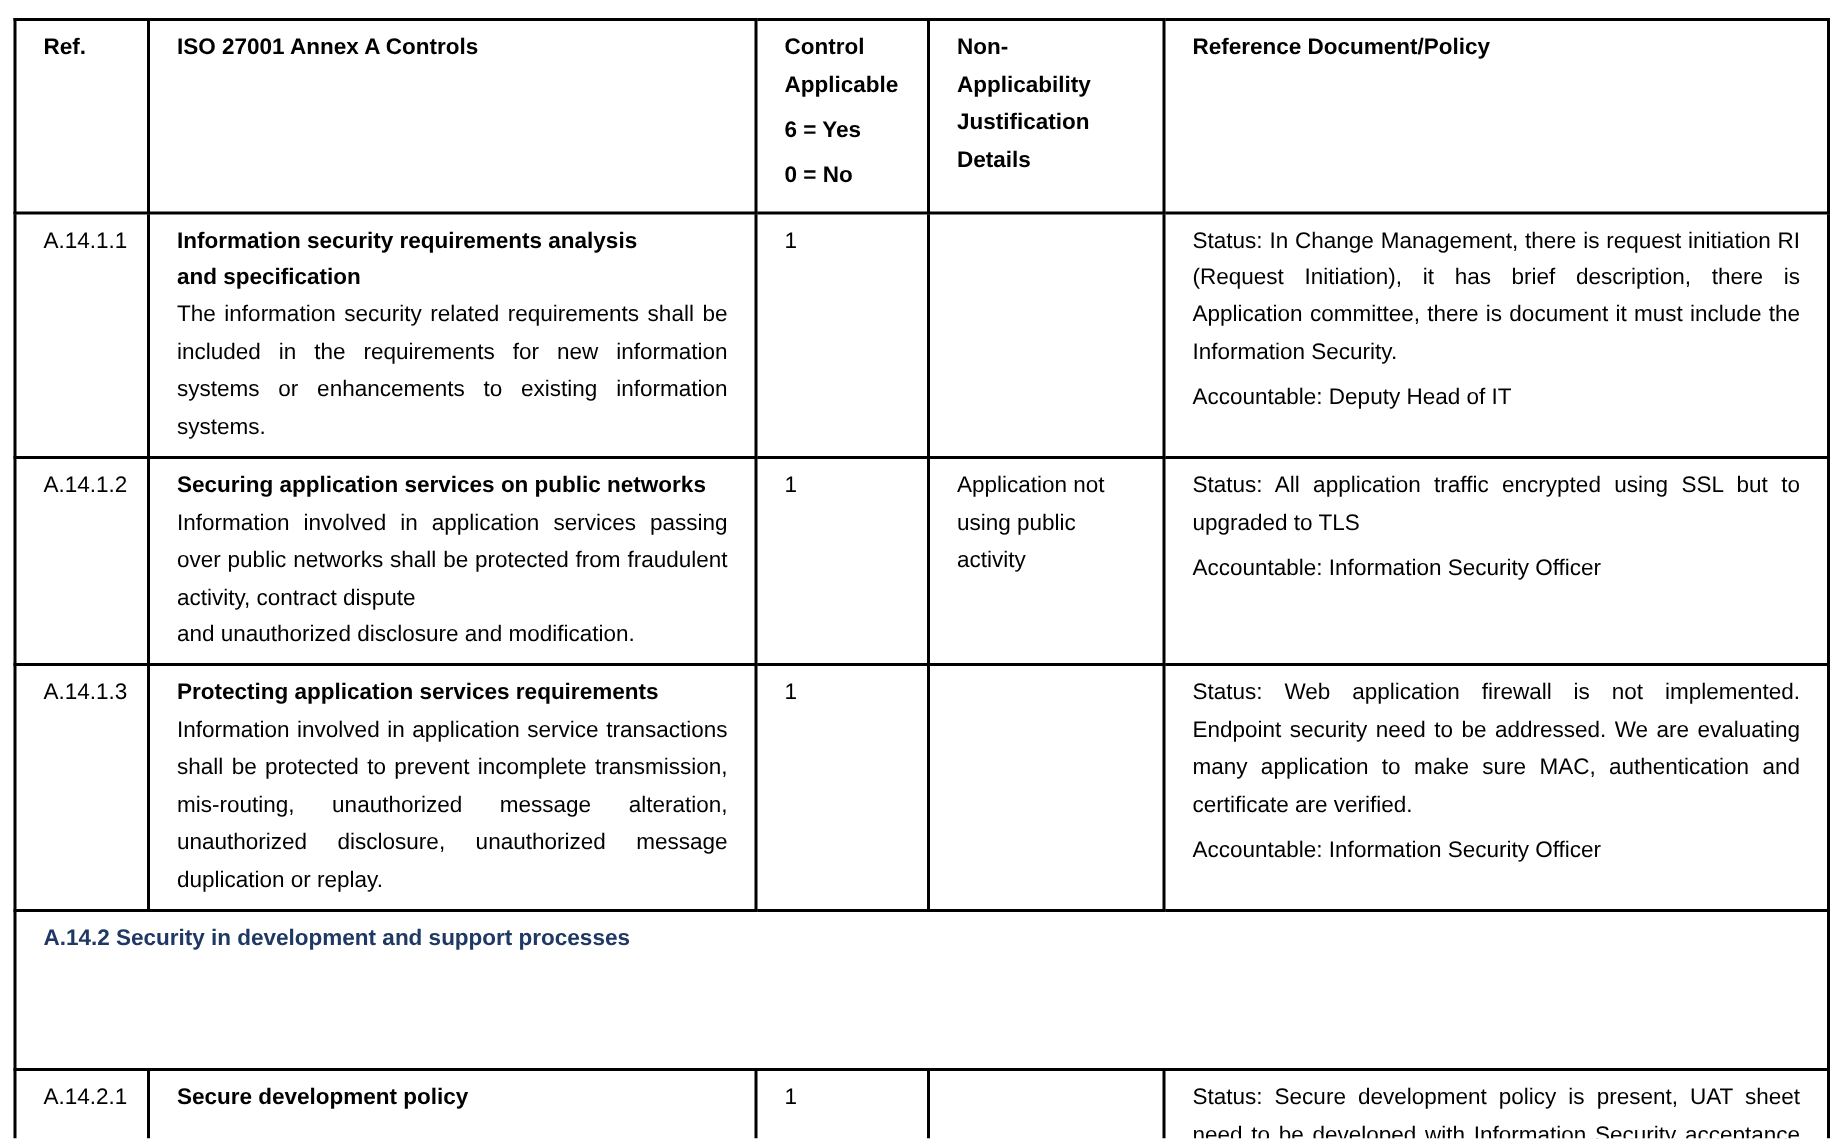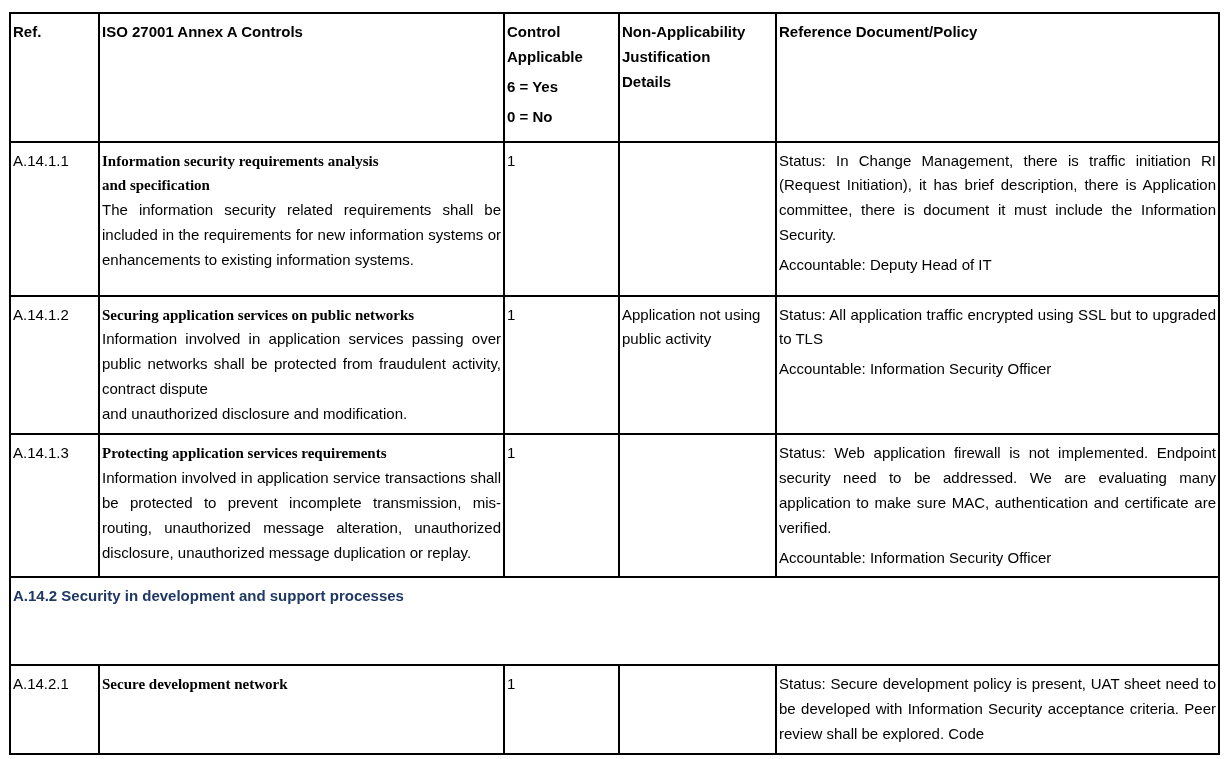--- a/index.html
+++ b/index.html
@@ -17,45 +17,45 @@
   }
   .doc-table {
     margin: 12px 0 0 9px;
     width: 1209px;
     border-collapse: collapse;
     table-layout: fixed;
   }
   .doc-table td, .doc-table th {
     border: 2px solid #000000;
     vertical-align: top;
-    padding: 6px 2px;
+    padding: 6px 18px;
     font-size: 15px;
     line-height: 1.66;
     overflow: hidden;
     text-align: left;
   }
   .doc-table th { font-weight: 700; }
   
   .col-ref  { width: 89px;  }
   .col-ctrl { width: 405px; }
   .col-app  { width: 115px; }
   .col-just { width: 157px; }
   .col-doc  { width: 443px; }
   
   .h-head { height: 107px; }
   .h-r1   { height: 154px; }
   .h-r2   { height: 134px; }
   .h-r3   { height: 136px; }
-  .h-sec  { height: 88px; }
+  .h-sec  { height: 106px; }
   .h-r4   { height: 71px;  }
 
   .pre      { white-space: pre-line; }
   .bold     { font-weight: 400; }
   .center   { text-align: center; margin-left: 29px; }
-  .ctrl-title { font-weight: 700; white-space: pre-line; font-family: Liberation Serif, serif; }
+  .ctrl-title { font-weight: 700; white-space: pre-line; }
   .ctrl-desc  { text-align: justify; white-space: pre-line; }
   .just-text  { text-align: justify; }
   .status-para { margin: 0; text-align: justify; }
   .acct-para   { margin: 5px 0 0 0; }
   .app-head-line { margin-bottom: 5px; white-space: pre-line; }
   .section-cell {
     text-align: center;
     font-weight: 700;
     color: #1f3864;
     padding-top: 8px;
@@ -93,21 +93,21 @@
     <tr class="h-r1">
       <td>A.14.1.1</td>
       <td>
         <div class="ctrl-title">Information security requirements analysis
 and specification</div>
         <div class="ctrl-desc">The information security related requirements shall be included in the requirements for new information systems or enhancements to existing information systems.</div>
       </td>
       <td class="center">1</td>
       <td class="just-text"></td>
       <td>
-        <p class="status-para"><span class="bold">Status:</span> <span>In Change Management, there is traffic initiation RI (Request Initiation), it has brief description, there is Application committee, there is document it must include the Information Security.</span></p>
+        <p class="status-para"><span class="bold">Status:</span> <span>In Change Management, there is request initiation RI (Request Initiation), it has brief description, there is Application committee, there is document it must include the Information Security.</span></p>
         <p class="acct-para"><span class="bold">Accountable:</span> <span>Deputy Head of IT</span></p>
       </td>
     </tr>
 
     <tr class="h-r2">
       <td>A.14.1.2</td>
       <td>
         <div class="ctrl-title">Securing application services on public networks</div>
         <div class="ctrl-desc">Information involved in application services passing over public networks shall be protected from fraudulent activity, contract dispute
 and unauthorized disclosure and modification.</div>
@@ -134,21 +134,21 @@
       </td>
     </tr>
 
     <tr class="h-sec">
       <td colspan="5" class="section-cell">A.14.2 Security in development and support processes</td>
     </tr>
 
     <tr class="h-r4">
       <td>A.14.2.1</td>
       <td>
-        <div class="ctrl-title">Secure development network</div>
+        <div class="ctrl-title">Secure development policy</div>
       </td>
       <td class="center">1</td>
       <td class="just-text"></td>
       <td>
         <p class="status-para"><span class="bold">Status:</span> <span>Secure development policy is present, UAT sheet need to be developed with Information Security acceptance criteria. Peer review shall be explored. Code</span></p>
       </td>
     </tr>
   </tbody>
     </table>
 </div>

